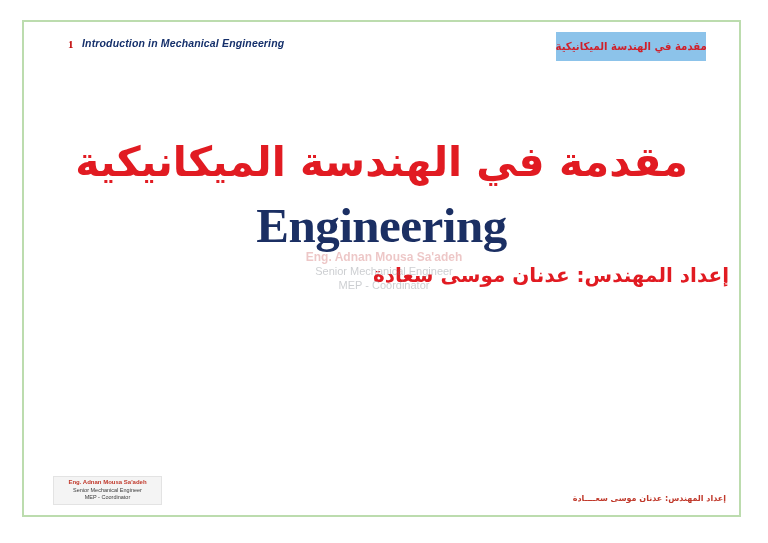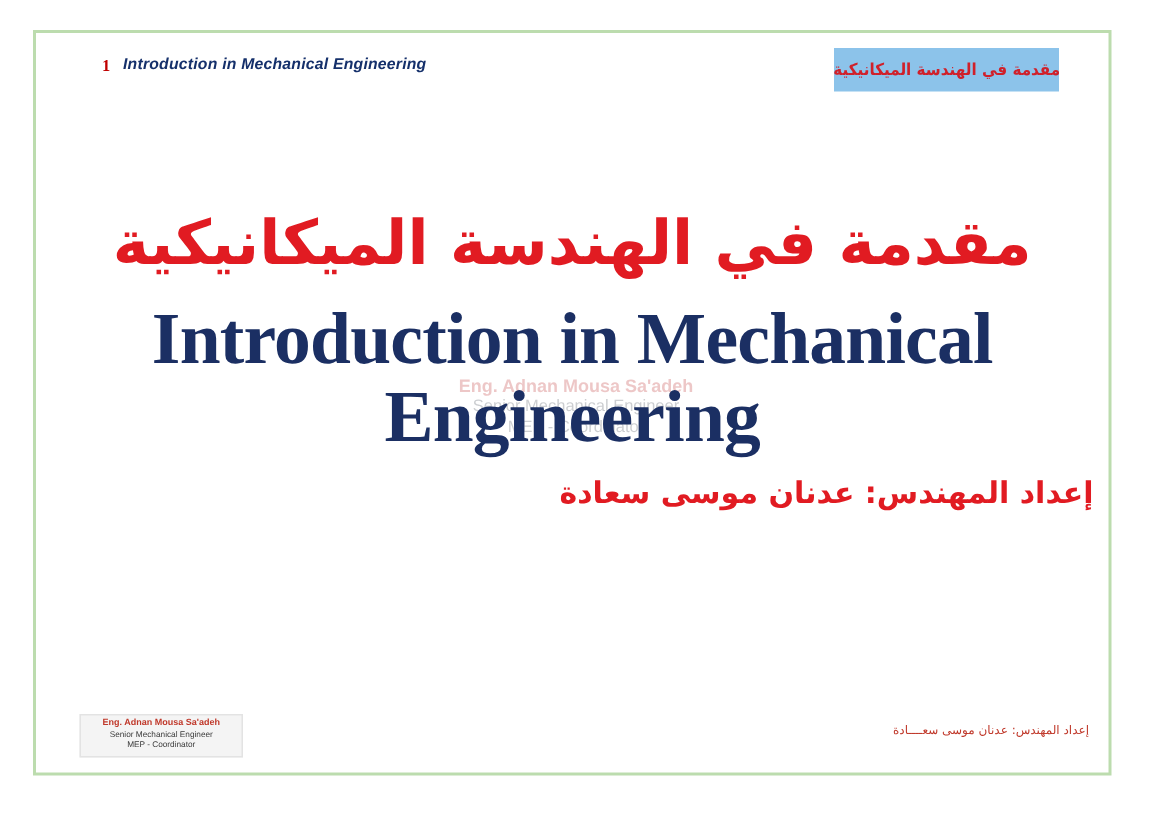--- a/index.html
+++ b/index.html
@@ -189,24 +189,24 @@
     font-size: 5.5px;
     font-weight: 400;
     color: #3a3a3a;
     white-space: nowrap;
   }
 
   
   .footer-arabic {
     position: absolute;
     right: 42px;
-    top: 483px;
+    top: 495px;
     font-family: "DejaVu Sans", "Liberation Sans", sans-serif;
     font-size: 8px;
-    font-weight: 400;
+    font-weight: 700;
     color: #c0392b;
     direction: rtl;
     white-space: nowrap;
     line-height: 1;
     text-align: center;
   }
 </style>
 </head>
 <body>
 
@@ -226,21 +226,20 @@
   <div class="watermark">
     <div class="watermark-name">Eng. Adnan Mousa Sa'adeh</div>
     <div class="watermark-role">Senior Mechanical Engineer</div>
     <div class="watermark-dept">MEP - Coordinator</div>
   </div>
 
   <div class="title-stack">
     <div class="title-arabic">مقدمة في الهندسة الميكانيكية</div>
 
     <div class="title-english">
-      <div>Introduction in Mechanical</div>
       <div>Engineering</div>
     </div>
 
     <div class="subtitle-arabic">إعداد المهندس: عدنان موسى سعادة</div>
   </div>
 
   <div class="signature-card">
     <div class="signature-name">Eng. Adnan Mousa Sa'adeh</div>
     <div class="signature-role">Senior Mechanical Engineer</div>
     <div class="signature-dept">MEP - Coordinator</div>

